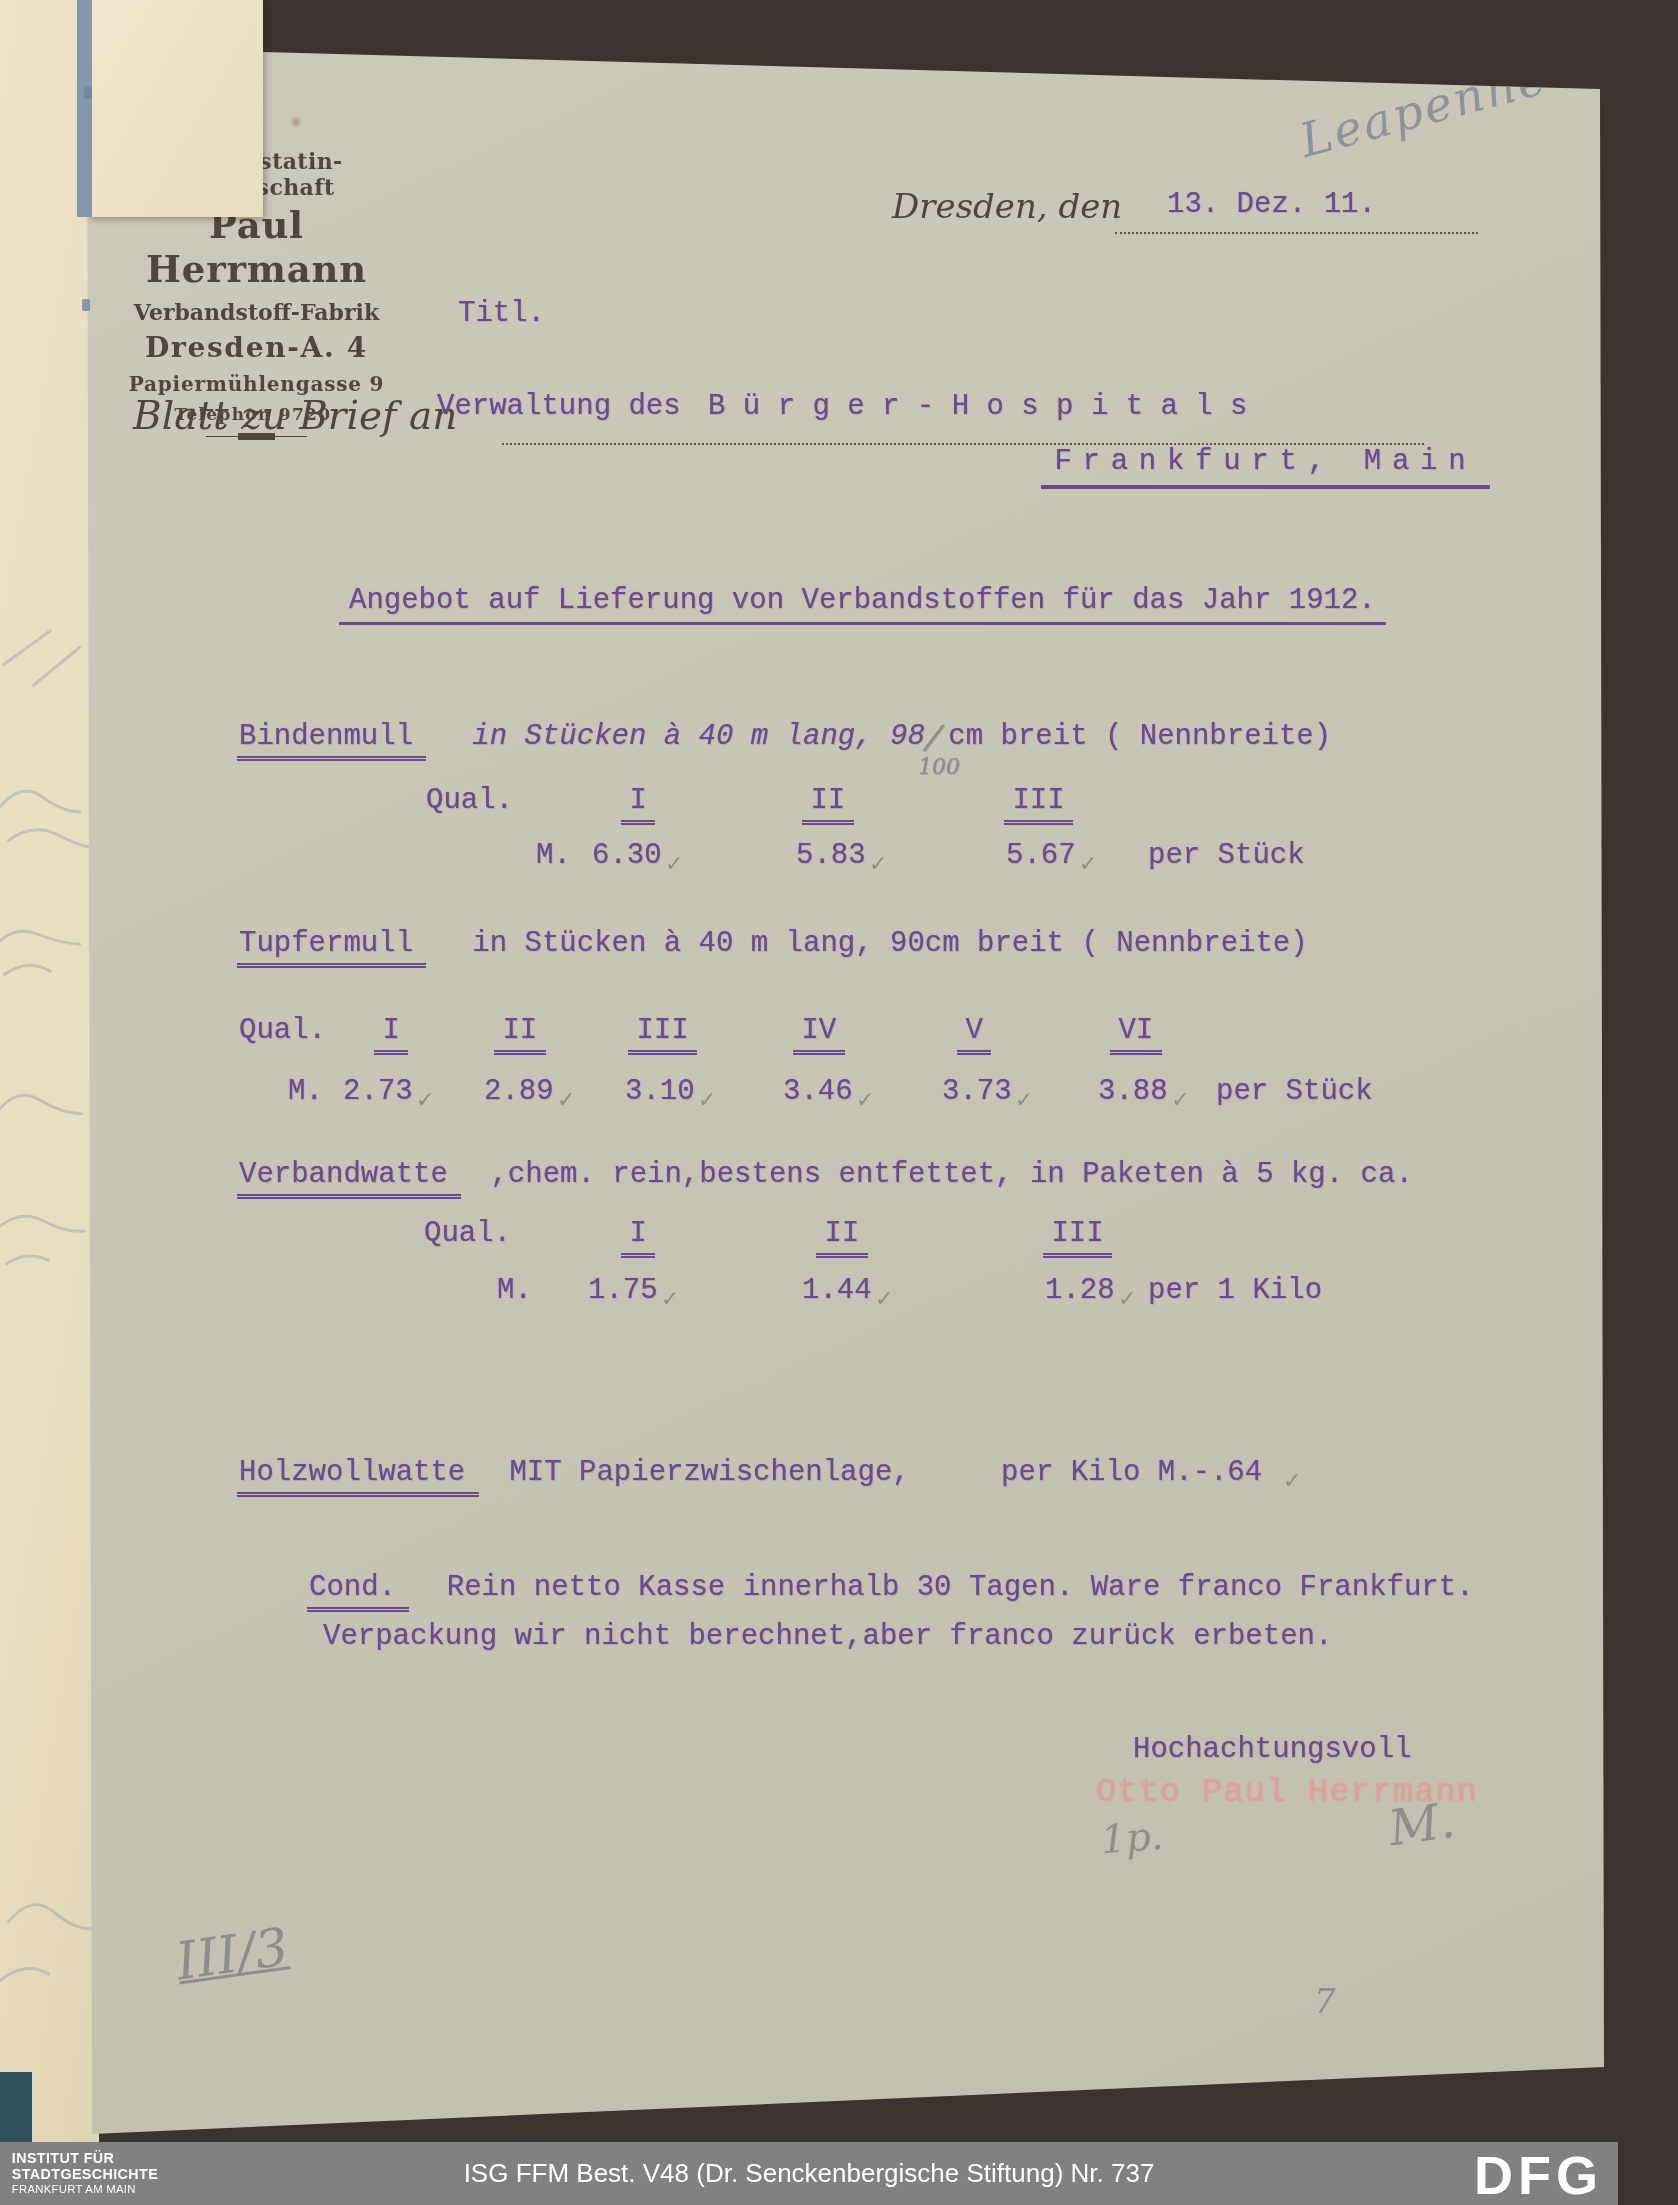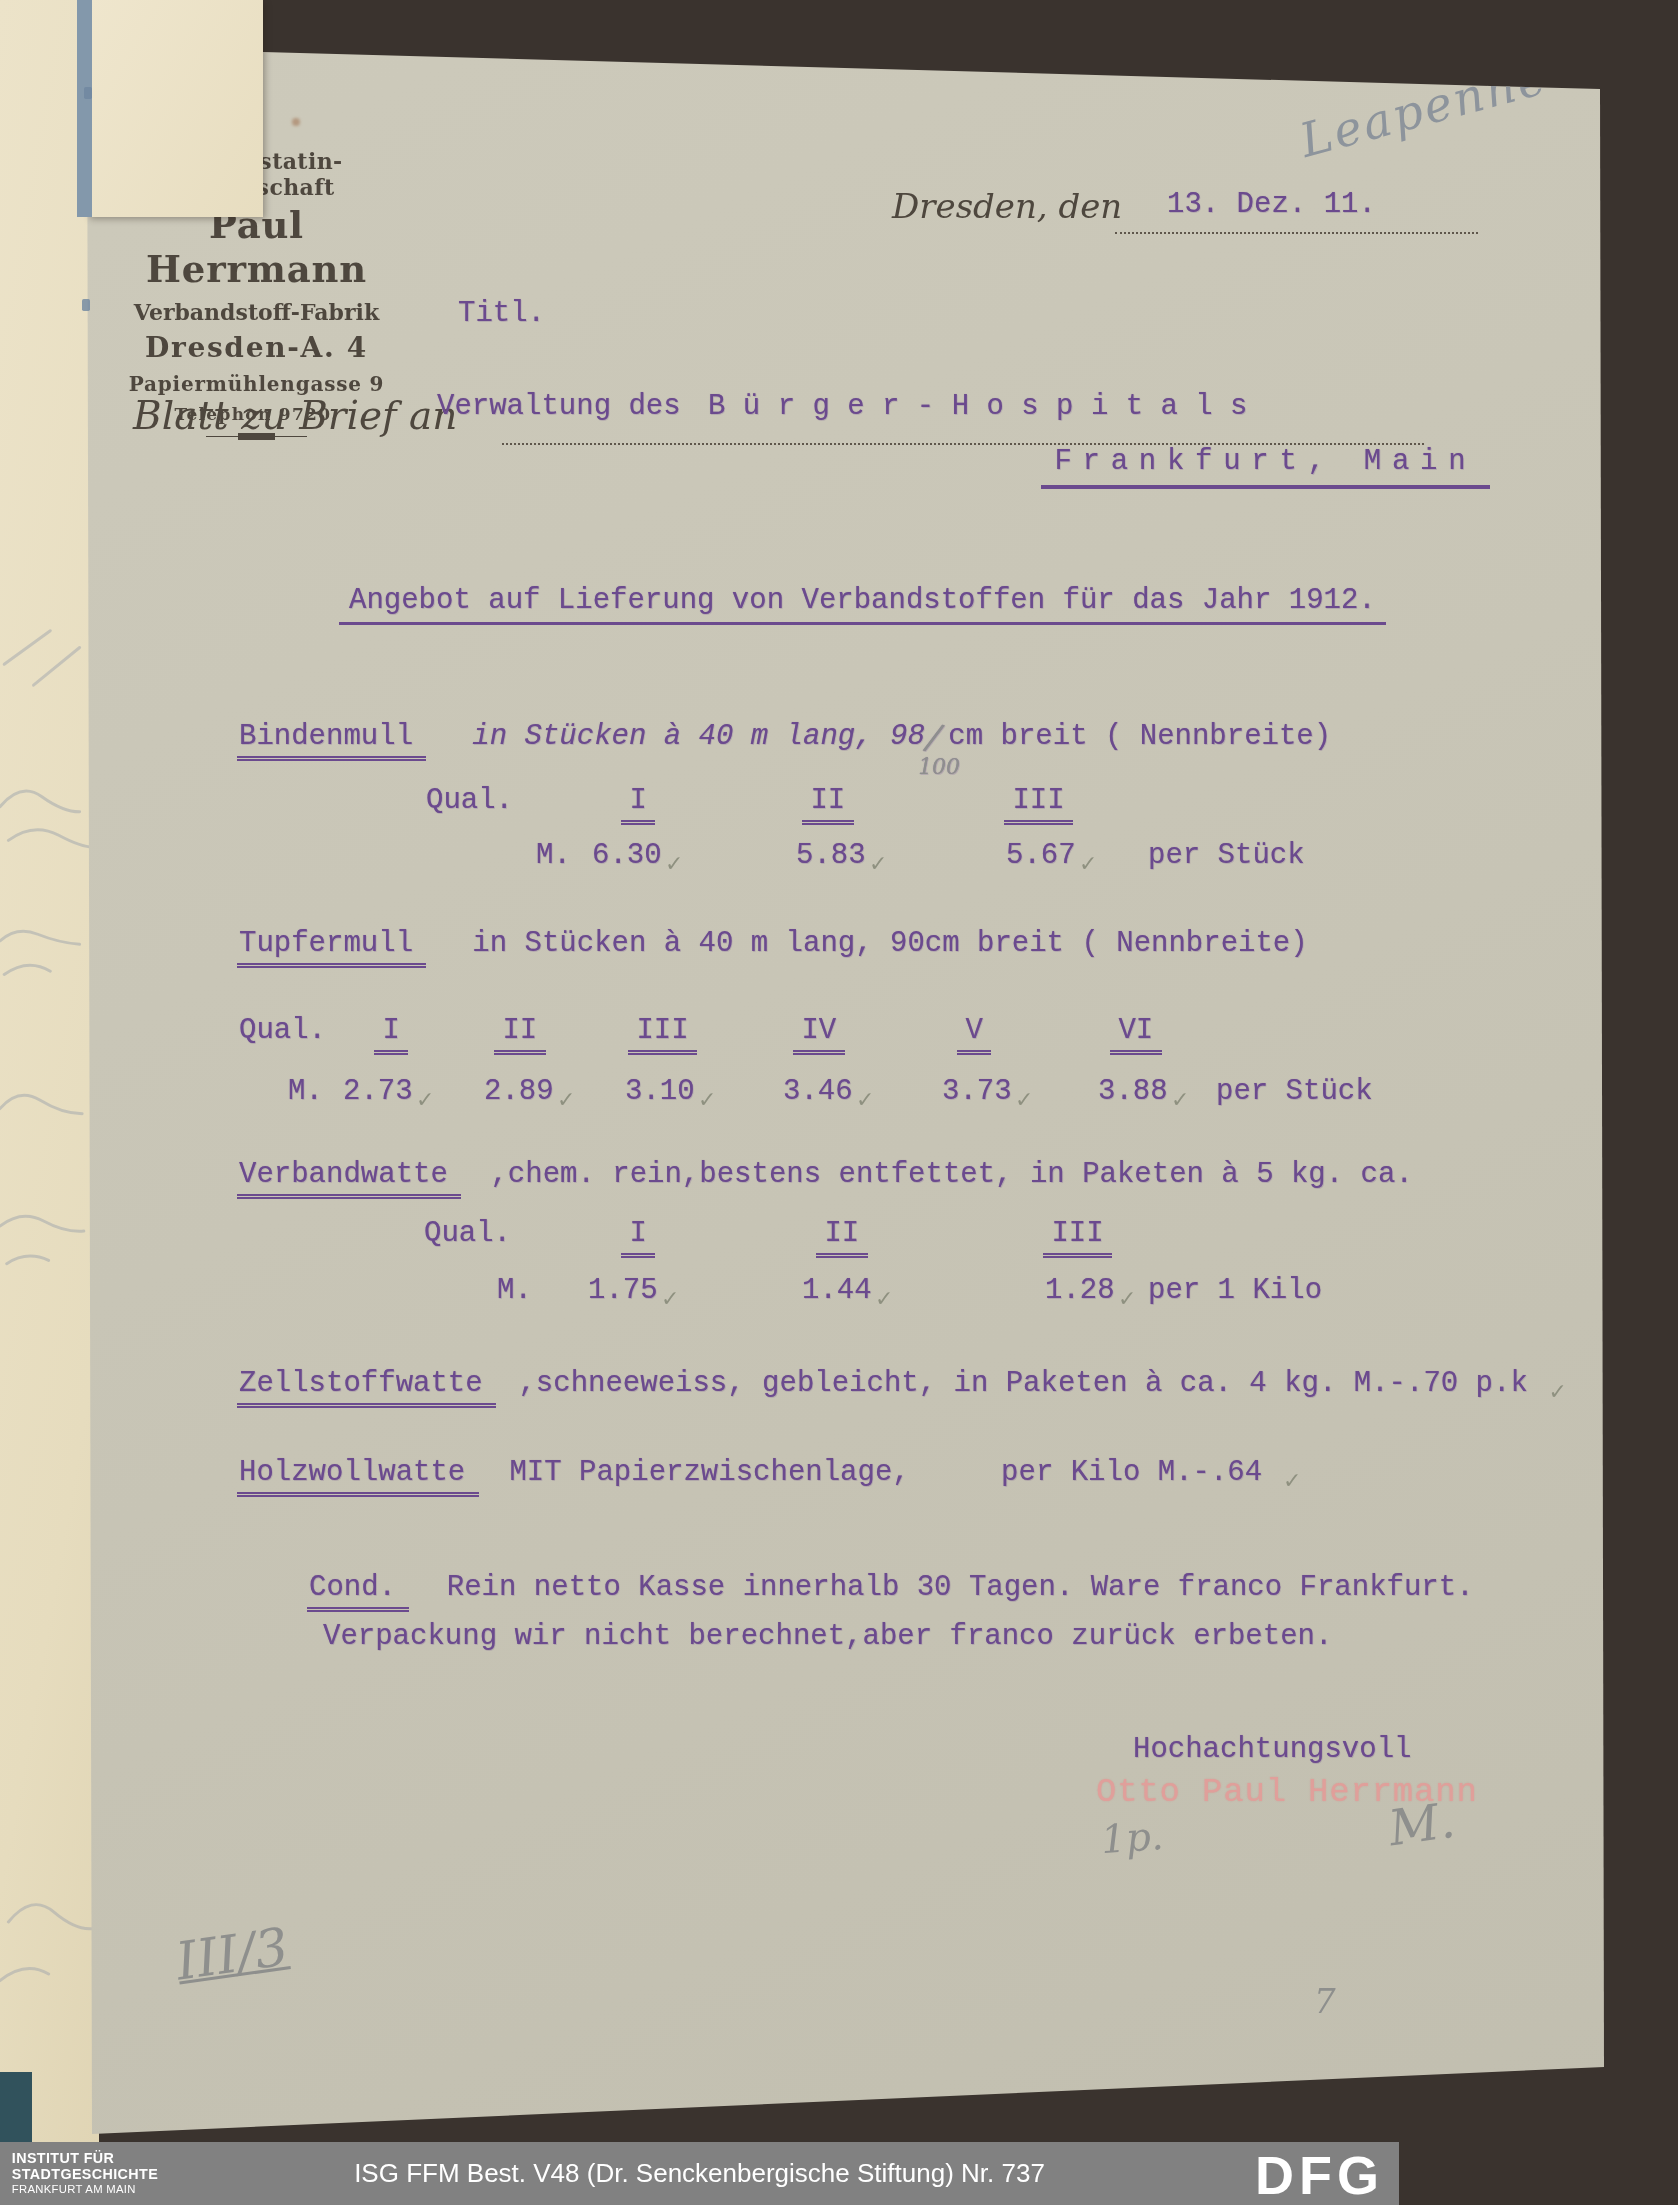--- a/index.html
+++ b/index.html
@@ -70,21 +70,21 @@
                font-style:italic;transform:rotate(10deg);font-family:"DejaVu Serif",serif;}
   .frac .hundred{position:absolute;left:-6.7px;top:34px;font-size:22px;color:var(--pencil);
                font-style:italic;font-family:"DejaVu Serif",serif;}
 
   
   .stamp{font-family:"Liberation Mono","DejaVu Sans Mono",monospace;font-size:34px;
     color:var(--stamp);opacity:.85;letter-spacing:0.8px;white-space:nowrap;
     text-shadow:0 0 1.7px rgba(220,120,115,.5);}
 
   
-  .footer{left:0;top:2142px;width:1399px;height:63px;background:#818181;z-index:10;color:#fff;}
+  .footer{left:0;top:2142px;width:1618px;height:63px;background:#818181;z-index:10;color:#fff;}
   .inst{position:absolute;left:11.8px;top:7.6px;line-height:1.18;}
   .inst .a{font-size:14.3px;font-weight:bold;letter-spacing:0.4px;}
   .inst .b{font-size:14.3px;font-weight:bold;letter-spacing:0.4px;}
   .inst .c{font-size:11.3px;font-weight:normal;letter-spacing:0.3px;}
   .caption{position:absolute;left:0;right:0;top:16px;text-align:center;font-size:26px;}
   .dfg{position:absolute;right:15px;top:1.7px;font-size:54px;font-weight:bold;letter-spacing:5px;}
 </style>
 </head>
 <body>
 
@@ -185,25 +185,20 @@
     <div class="abs t" style="left:424px;top:1217px;">Qual.</div>
     <span class="abs t u-qual" style="left:621px;top:1217px;">I</span>
     <span class="abs t u-qual" style="left:816px;top:1217px;">II</span>
     <span class="abs t u-qual" style="left:1043px;top:1217px;">III</span>
     <div class="abs t" style="left:497px;top:1274px;">M.</div>
     <div class="abs t" style="left:588px;top:1274px;"><span>1.75</span><span class="check">✓</span></div>
     <div class="abs t" style="left:802px;top:1274px;"><span>1.44</span><span class="check">✓</span></div>
     <div class="abs t" style="left:1045px;top:1274px;"><span>1.28</span><span class="check">✓</span></div>
     <div class="abs t" style="left:1148px;top:1274px;">per 1 Kilo</div>
 
-    <div class="abs t" style="left:239px;top:1367px;">
-      <span class="u-name">Zellstoffwatte</span>
-      <span style="margin-left:5px;">,schneeweiss, gebleicht, in Paketen à ca. 4 kg. M.-.70 p.k</span>
-      <span class="check">✓</span>
-    </div>
 
     <div class="abs t" style="left:239px;top:1456px;">
       <span class="u-name">Holzwollwatte</span>
       <span style="margin-left:13.4px;">MIT Papierzwischenlage,</span>
       <span style="margin-left:74px;">per Kilo M.-.64</span>
       <span class="check">✓</span>
     </div>
 
     <div class="abs t" style="left:309px;top:1571px;">
       <span class="u-name">Cond.</span>

